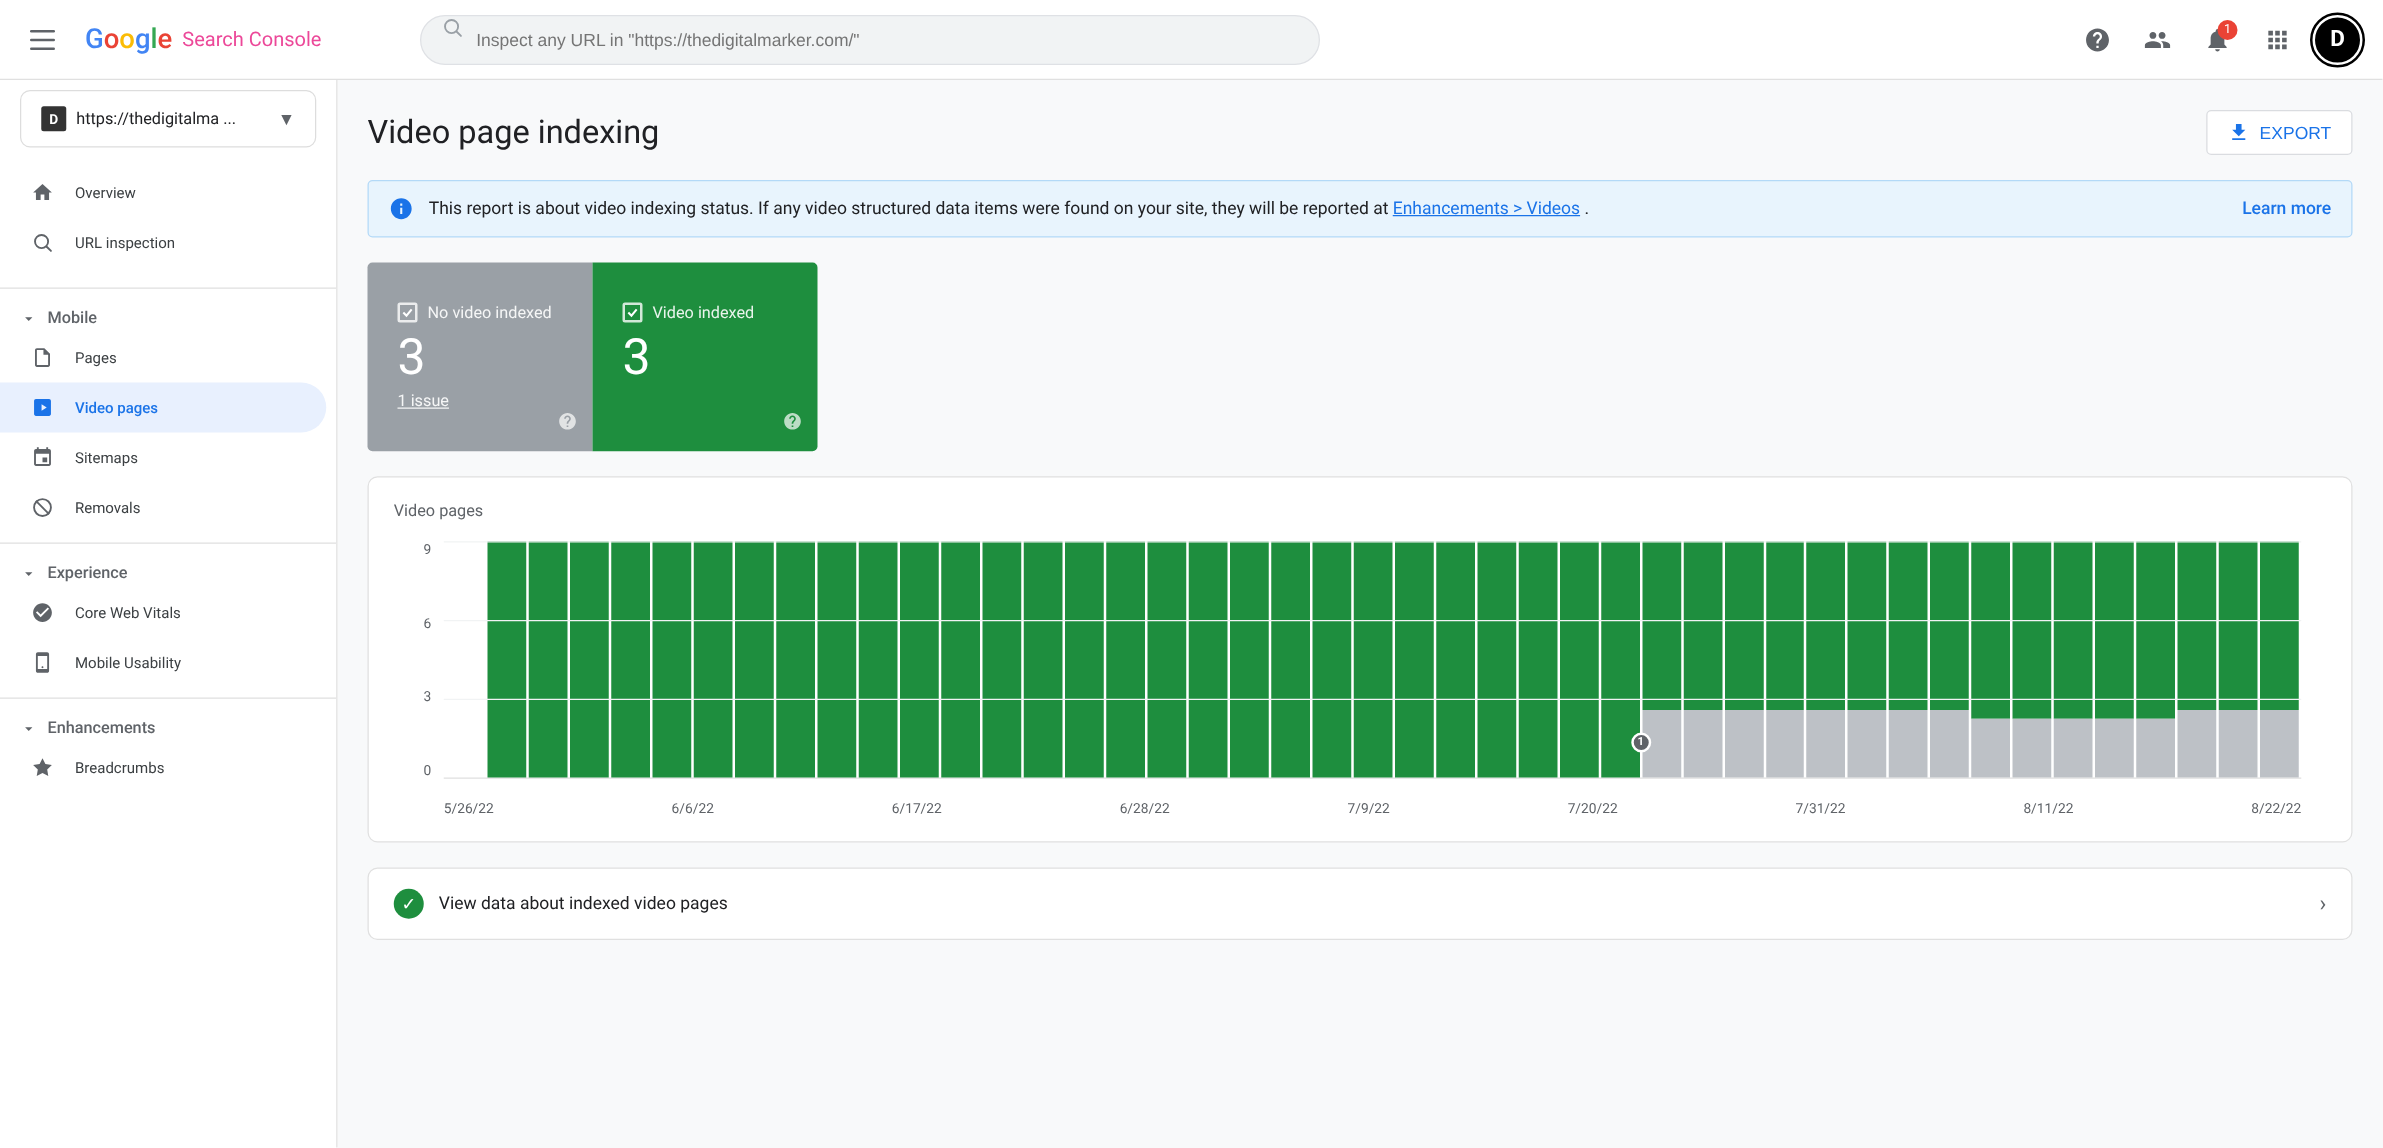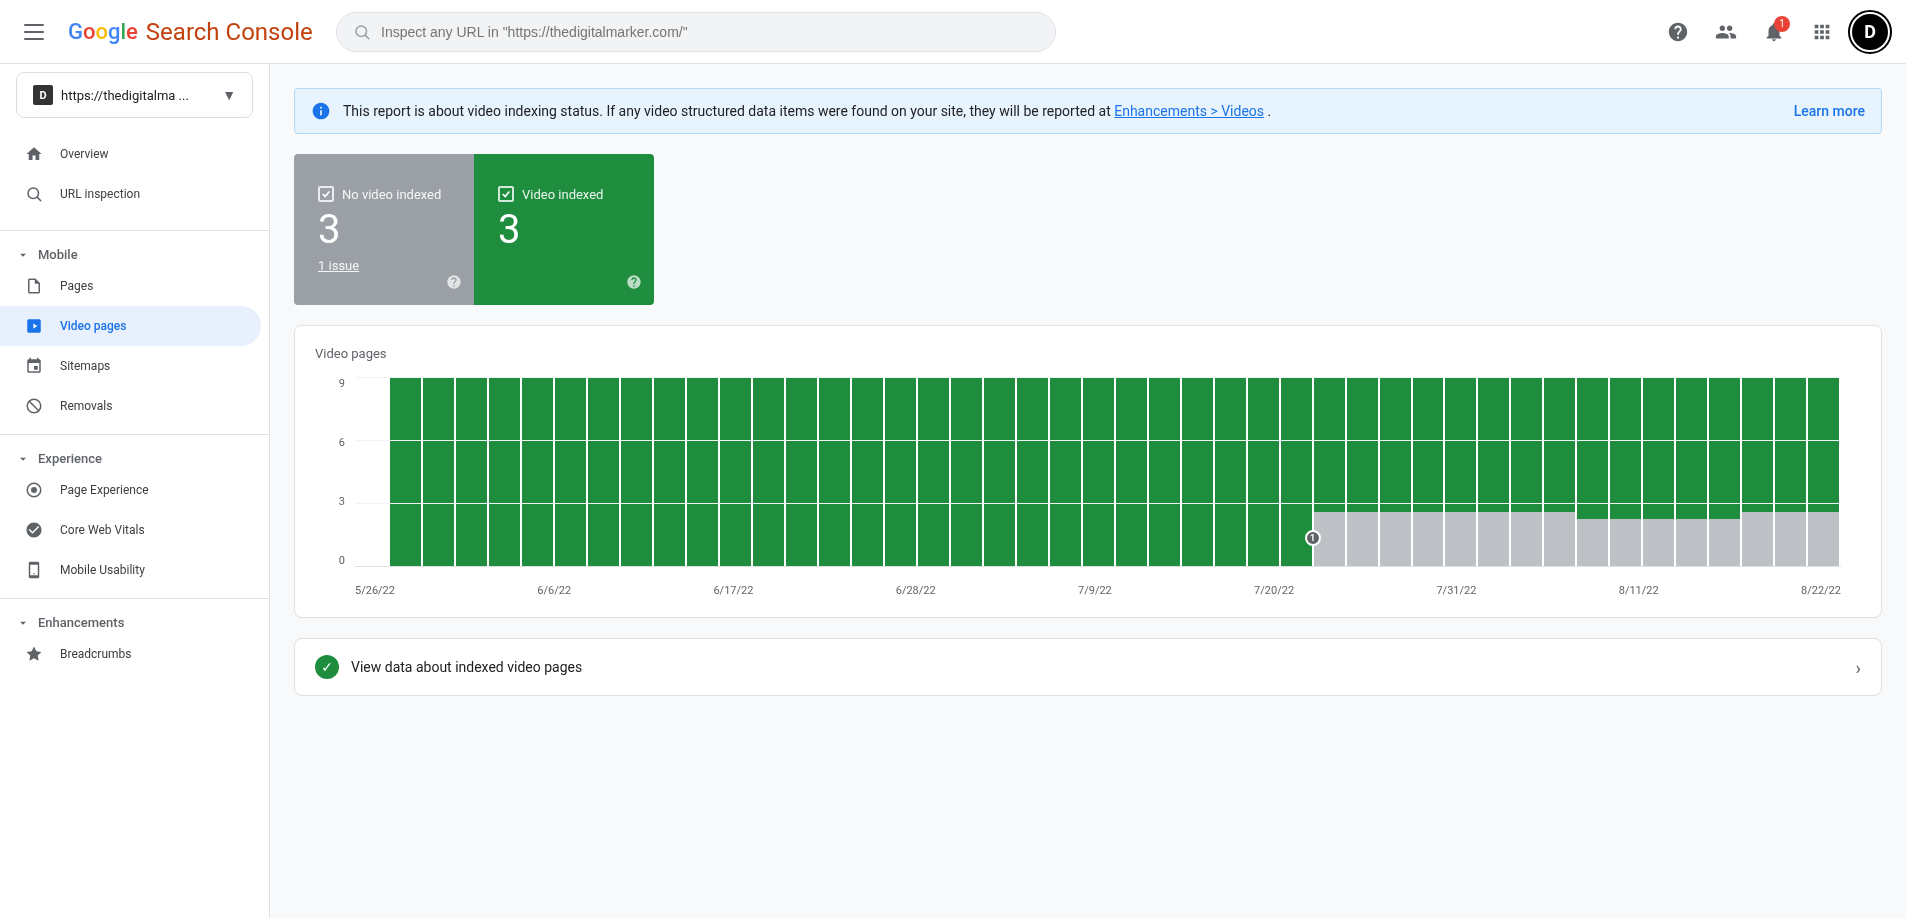--- a/index.html
+++ b/index.html
@@ -14,24 +14,24 @@
     .menu-icon { cursor: pointer; display: flex; flex-direction: column; gap: 5px; padding: 8px; }
     .menu-icon span { display: block; width: 20px; height: 2px; background: #5f6368; border-radius: 1px; }
     .logo { display: flex; align-items: center; gap: 4px; }
     .logo-google { font-size: 22px; font-weight: 500; }
     .logo-g { color: #4285f4; }
     .logo-o1 { color: #ea4335; }
     .logo-o2 { color: #fbbc05; }
     .logo-g2 { color: #4285f4; }
     .logo-l { color: #34a853; }
     .logo-e { color: #ea4335; }
-    .logo-sc { font-size: 24px; color: #c2410c; margin-left: 4px; font-weight: 400; }
+    .logo-sc { font-size: 16px; color: #ec4899; margin-left: 4px; font-weight: 400; }
     .search-bar {
       flex: 1; max-width: 720px; height: 40px; border: 1px solid #dfe1e5; border-radius: 24px;
-      display: flex; align-items: center; padding: 0 16px; gap: 10px; background: #f1f3f4;
+      display: flex; padding: 0 16px; gap: 10px; background: #f1f3f4;
     }
     .search-bar input { border: none; background: transparent; outline: none; flex: 1; font-size: 14px; color: #202124; }
     .header-actions { margin-left: auto; display: flex; align-items: center; gap: 8px; }
     .icon-btn { width: 40px; height: 40px; border-radius: 50%; display: flex; align-items: center; justify-content: center; cursor: pointer; position: relative; }
     .notif-badge {
       position: absolute; top: 4px; right: 4px; background: #ea4335; color: #fff;
       font-size: 10px; border-radius: 50%; width: 16px; height: 16px; display: flex; align-items: center; justify-content: center;
     }
     .avatar {
       width: 40px; height: 40px; border-radius: 50%; background: #000; border: 2px solid #fff;
@@ -259,29 +259,20 @@
   <div class="nav-section-header">
     <svg width="14" height="14" viewBox="0 0 24 24" fill="#5f6368">
         <path d="M7 10l5 5 5-5z"></path>
       </svg>
     <span>Experience</span>
   </div>
 
   <div class="nav-item">
     <span class="nav-icon">
       <svg width="18" height="18" viewBox="0 0 24 24" fill="#5f6368">
-          <circle cx="12" cy="12" r="9" stroke="#5f6368" stroke-width="2" fill="none"></circle>
-          <circle cx="12" cy="12" r="4" fill="#5f6368"></circle>
-        </svg>
-    </span>
-    <span>Page Experience</span>
-  </div>
-  <div class="nav-item">
-    <span class="nav-icon">
-      <svg width="18" height="18" viewBox="0 0 24 24" fill="#5f6368">
           <path d="M12 2C6.48 2 2 6.48 2 12s4.48 10 10 10 10-4.48 10-10S17.52 2 12 2zm-2 15l-5-5 1.41-1.41L10 14.17l7.59-7.59L19 8l-9 9z"></path>
         </svg>
     </span>
     <span>Core Web Vitals</span>
   </div>
   <div class="nav-item">
     <span class="nav-icon">
       <svg width="18" height="18" viewBox="0 0 24 24" fill="#5f6368">
           <path d="M17 1H7c-1.1 0-2 .9-2 2v18c0 1.1.9 2 2 2h10c1.1 0 2-.9 2-2V3c0-1.1-.9-2-2-2zm0 18H7V5h10v14zm-5-1c.55 0 1-.45 1-1s-.45-1-1-1-1 .45-1 1 .45 1 1 1z"></path>
         </svg>
@@ -301,20 +292,29 @@
     <span class="nav-icon">
       <svg width="18" height="18" viewBox="0 0 24 24" fill="#5f6368">
           <path d="M12 2l3.09 6.26L22 9.27l-5 4.87 1.18 6.88L12 17.77l-6.18 3.25L7 14.14 2 9.27l6.91-1.01L12 2z"></path>
         </svg>
     </span>
     <span>Breadcrumbs</span>
   </div>
 </div>
 
 <div class="main">
+  <div class="page-header">
+    <h1 class="page-title">Video page indexing</h1>
+    <button class="export-btn">
+      <svg width="18" height="18" viewBox="0 0 24 24" fill="#1a73e8">
+          <path d="M19 9h-4V3H9v6H5l7 7 7-7zM5 18v2h14v-2H5z"></path>
+        </svg>
+      <span>EXPORT</span>
+    </button>
+  </div>
 
   <div class="info-banner">
     <svg width="20" height="20" viewBox="0 0 24 24" fill="#1a73e8">
       <path d="M12 2C6.48 2 2 6.48 2 12s4.48 10 10 10 10-4.48 10-10S17.52 2 12 2zm1 15h-2v-6h2v6zm0-8h-2V7h2v2z"></path>
     </svg>
     <span>
       <span>This report is about video indexing status. If any video structured data items were found on your site, they will be reported at </span>
       <a href="#">Enhancements &gt; Videos</a>
       <span>.</span>
     </span>

